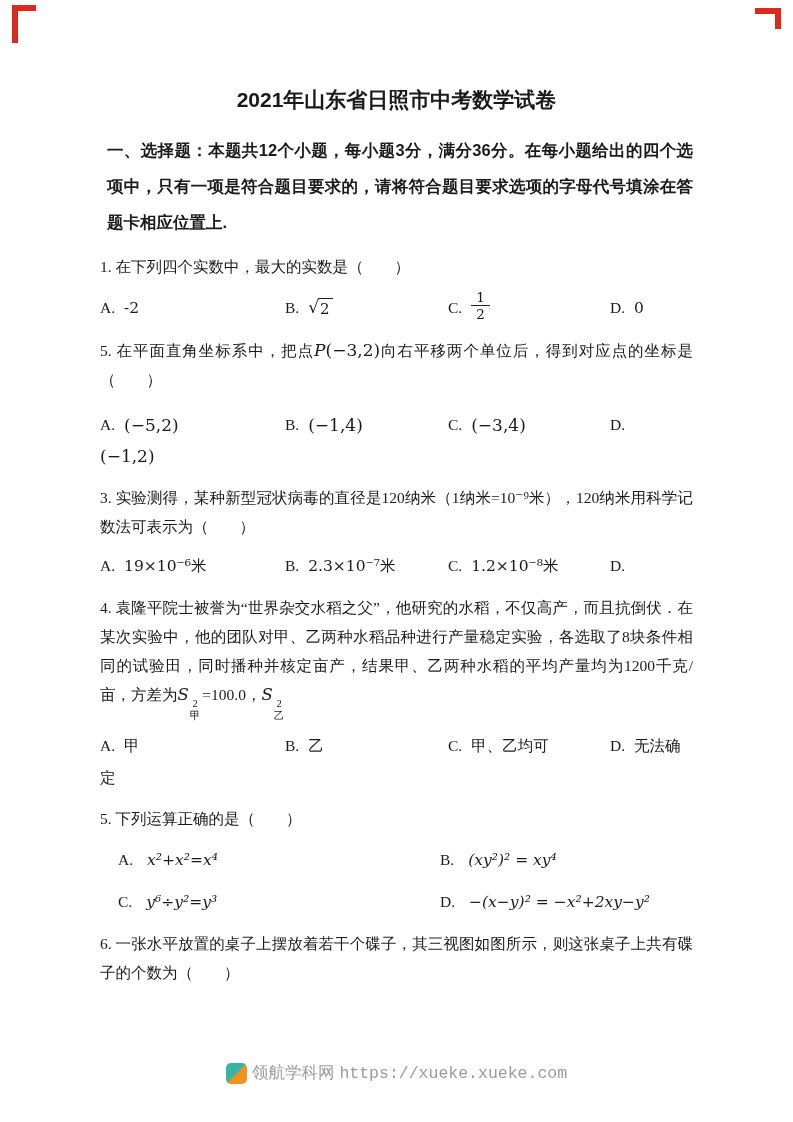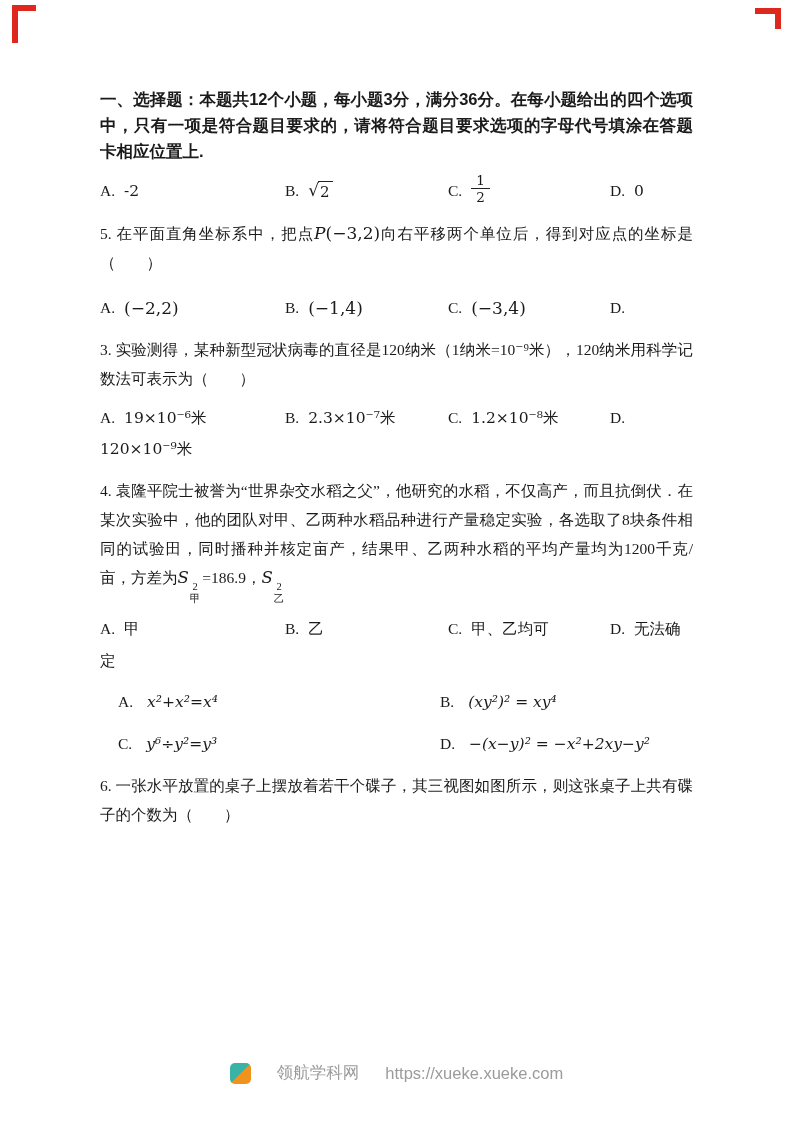--- a/index.html
+++ b/index.html
@@ -22,22 +22,22 @@
   .content { padding: 86px 100px 0 100px; }
 
   .title {
     font-family: "Liberation Sans", "DejaVu Sans", sans-serif;
     font-size: 21px; font-weight: 700;
     text-align: center; margin: 0 0 18px 0;
   }
   .section-head {
     font-family: "Liberation Sans", "DejaVu Sans", sans-serif;
     font-size: 16.5px; font-weight: 700;
-    line-height: 26px; text-align: justify;
-    margin: 0 0 6px 0;
+    line-height: 36px; text-align: justify;
+    margin: 0 0 6px 7px;
   }
 
   .q { font-size: 15.5px; line-height: 29px; text-align: justify; margin: 12px 0 0 0; }
   .contline { margin-top: 2px; }
 
   
   .opt-row { display: flex; align-items: center; font-size: 15.5px;
              margin: 10px 0 0 0; min-height: 30px; }
   .opt-row .oc { display: inline-flex; align-items: center; }
   .c1 { width: 185px; } .c2 { width: 163px; } .c3 { width: 162px; } .c4 { flex: 1; }
@@ -60,38 +60,40 @@
           font-size: 13.5px; line-height: 1.2; vertical-align: middle;
           transform: translateY(-2px); }
   .frac .num, .frac .den { padding: 0 5px; display: block; }
   .frac .den { border-top: 1px solid #222; }
   .stk { display: inline-flex; flex-direction: column; align-items: center;
          font-size: 10.5px; line-height: 1.1; vertical-align: -7px; margin: 0 2px 0 1px; }
   .svar { font-size: 16.5px; }
 
   
   .footer { position: absolute; top: 1062px; left: 0; width: 100%;
-            display: flex; justify-content: center; align-items: center; gap: 26px;
-            font-family: Liberation Sans, sans-serif;
+            display: flex; justify-content: center; align-items: center; gap: 5px;
+            font-family: Liberation Mono, monospace;
             font-size: 16.5px; color: #9b9b9b; }
   .logo { width: 21px; height: 21px; border-radius: 5px; display: inline-block;
           background: linear-gradient(135deg, #39b3a6 0%, #39b3a6 48%, #f0921e 52%, #f0921e 100%); }
 </style>
 </head>
 <body>
 
 <div class="sheet">
   <div class="corner tl"></div>
   <div class="corner tr"></div>
 
   <div class="content">
 
+    <h1 class="title">2021年山东省日照市中考数学试卷</h1>
 
     <p class="section-head">一、选择题：本题共12个小题，每小题3分，满分36分。在每小题给出的四个选项中，只有一项是符合题目要求的，请将符合题目要求选项的字母代号填涂在答题卡相应位置上.</p>
 
+    <p class="q">1. 在下列四个实数中，最大的实数是（　　）</p>
     <div class="opt-row">
       <span class="oc c1">
         <span class="olab">A.</span>
         <span class="m">-2</span>
       </span>
       <span class="oc c2">
         <span class="olab">B.</span>
         <span class="m sqrt">
             <span class="sqsign">√</span>
             <span class="sqrad">2</span>
@@ -107,59 +109,59 @@
       <span class="oc c4">
         <span class="olab">D.</span>
         <span class="m">0</span>
       </span>
     </div>
 
     <p class="q"><span>5. 在平面直角坐标系中，把点</span><span class="m mi big">P</span><span class="m big">(−3,2)</span><span>向右平移两个单位后，得到对应点的坐标是（　　）</span></p>
     <div class="opt-row" style="margin-top:16px;">
       <span class="oc c1">
         <span class="olab">A.</span>
-        <span class="m big">(−2,2)</span>
+        <span class="m big">(−5,2)</span>
       </span>
       <span class="oc c2">
         <span class="olab">B.</span>
         <span class="m big">(−1,4)</span>
       </span>
       <span class="oc c3">
         <span class="olab">C.</span>
         <span class="m big">(−3,4)</span>
       </span>
       <span class="oc c4">
         <span class="olab">D.</span>
       </span>
     </div>
+    <p class="q contline m big">(−1,2)</p>
 
     <p class="q">3. 实验测得，某种新型冠状病毒的直径是120纳米（1纳米=10⁻⁹米），120纳米用科学记数法可表示为（　　）</p>
     <div class="opt-row">
       <span class="oc c1">
         <span class="olab">A.</span>
         <span class="m">19×10⁻⁶米</span>
       </span>
       <span class="oc c2">
         <span class="olab">B.</span>
         <span class="m">2.3×10⁻⁷米</span>
       </span>
       <span class="oc c3">
         <span class="olab">C.</span>
         <span class="m">1.2×10⁻⁸米</span>
       </span>
       <span class="oc c4">
         <span class="olab">D.</span>
       </span>
     </div>
-    <p class="q contline m">120×10⁻⁹米</p>
 
     <p class="q"><span>4. 袁隆平院士被誉为“世界杂交水稻之父”，他研究的水稻，不仅高产，而且抗倒伏．在某次实验中，他的团队对甲、乙两种水稻品种进行产量稳定实验，各选取了8块条件相同的试验田，同时播种并核定亩产，结果甲、乙两种水稻的平均产量均为1200千克/亩，方差为</span><span class="m mi svar">S</span><span class="stk">
           <span>2</span>
           <span>甲</span>
-        </span><span>=186.9，</span><span class="m mi svar">S</span><span class="stk">
+        </span><span>=100.0，</span><span class="m mi svar">S</span><span class="stk">
           <span>2</span>
           <span>乙</span>
         </span></p>
     <div class="opt-row">
       <span class="oc c1">
         <span class="olab">A.</span>
         <span>甲</span>
       </span>
       <span class="oc c2">
         <span class="olab">B.</span>
@@ -169,20 +171,21 @@
         <span class="olab">C.</span>
         <span>甲、乙均可</span>
       </span>
       <span class="oc c4">
         <span class="olab">D.</span>
         <span>无法确</span>
       </span>
     </div>
     <p class="q contline">定</p>
 
+    <p class="q">5. 下列运算正确的是（　　）</p>
     <div class="opt-row q5row">
       <span class="oc w1">
         <span class="olab">A.</span>
         <span class="m mi">x²+x²=x⁴</span>
       </span>
       <span class="oc w2">
         <span class="olab">B.</span>
         <span class="m mi">(xy²)² = xy⁴</span>
       </span>
     </div>

